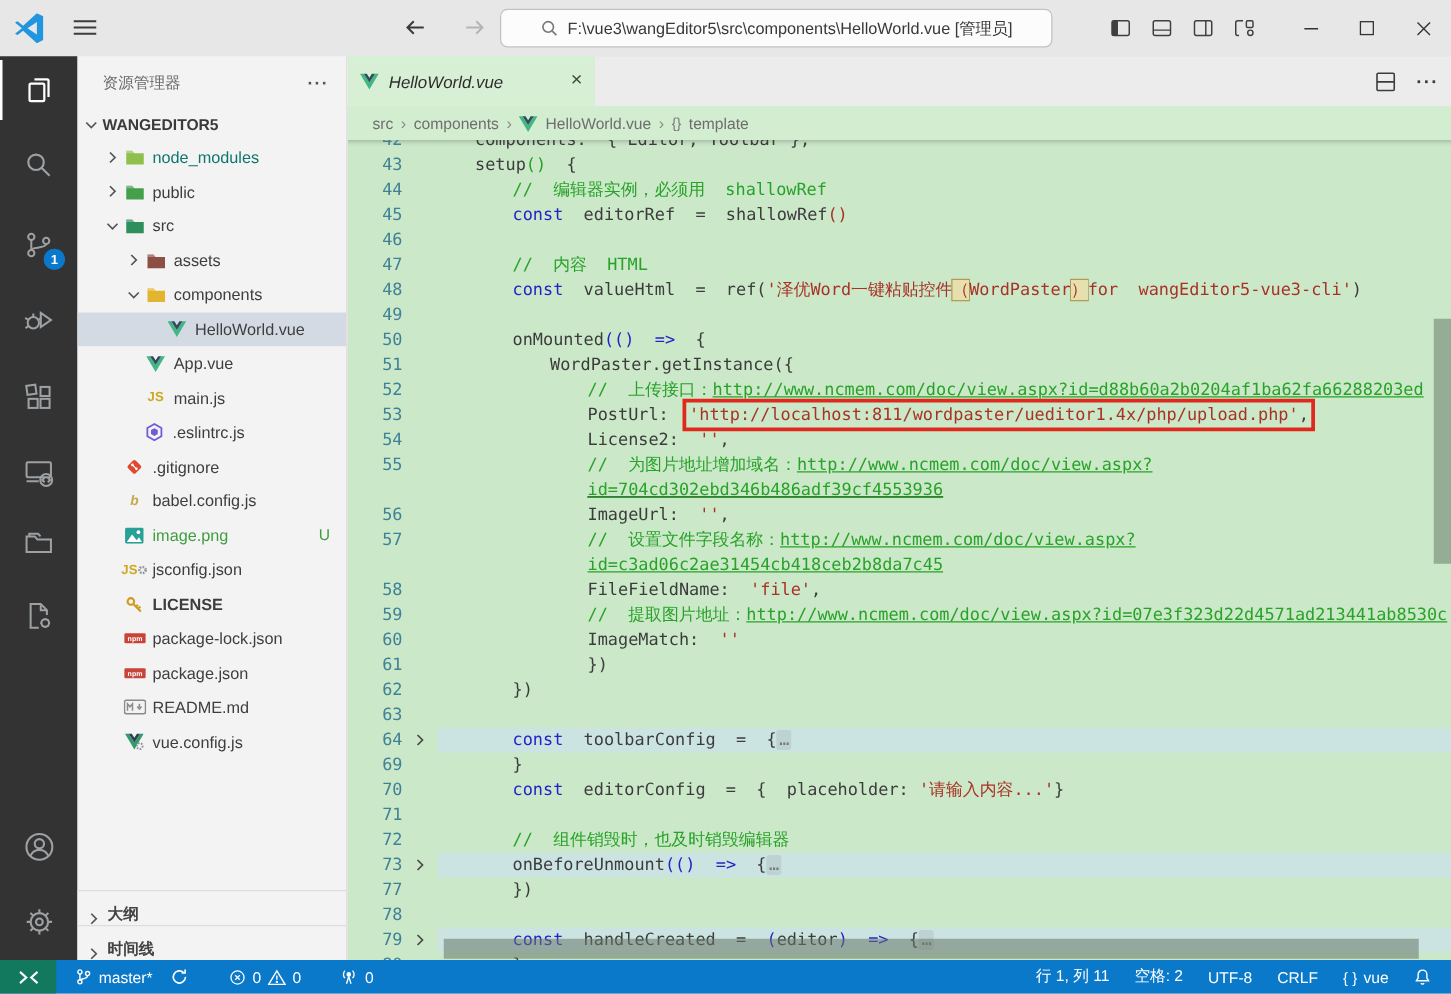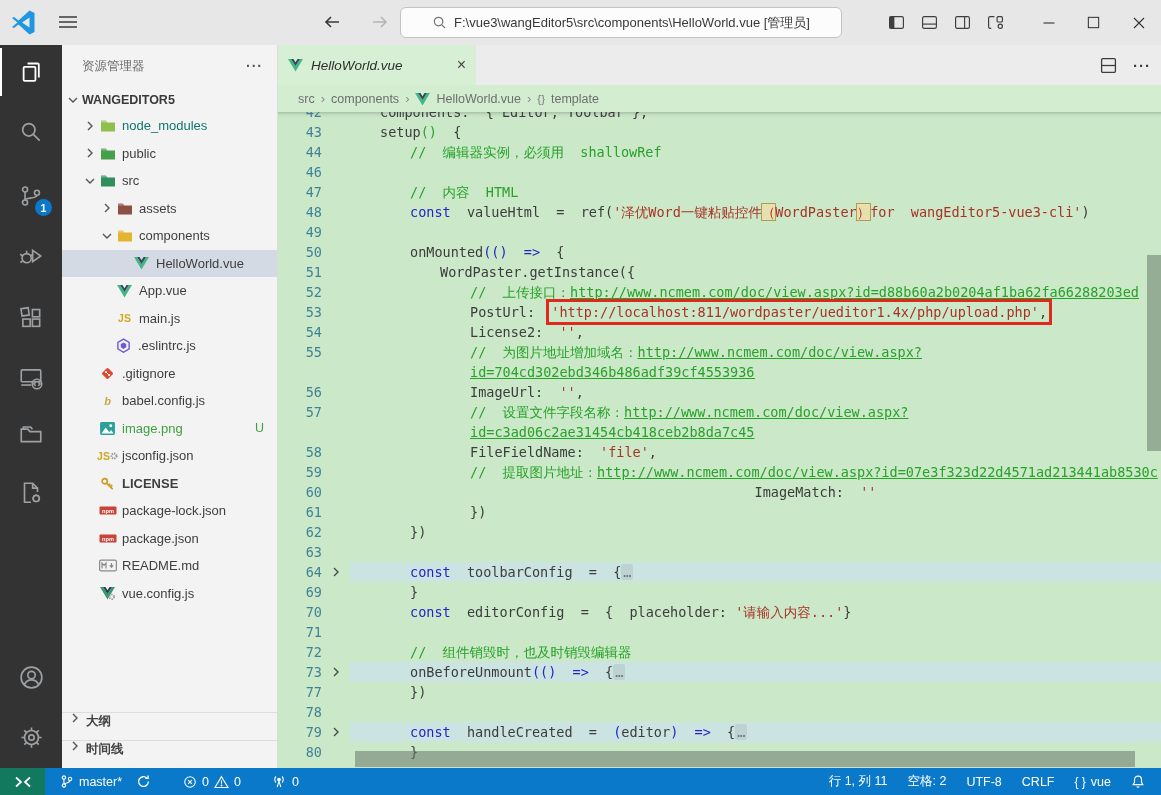--- a/index.html
+++ b/index.html
@@ -33,21 +33,21 @@
   .project-row{height:25px;display:flex;align-items:center;gap:4px;padding-left:6px;font-weight:bold;font-size:12.5px;color:#3a3a3a;cursor:pointer}
   .trow{height:27.5px;display:flex;align-items:center;font-size:13px;cursor:pointer;position:relative;white-space:nowrap}
   .trow.sel{background:#d3dae4}
   .tchev{width:16px;display:flex;justify-content:center;color:#555;flex:0 0 16px}
   .ticon{width:19px;flex:0 0 19px;display:flex;justify-content:center;align-items:center;margin-right:5px}
   .tlabel{color:#3e3e3e}
   .tlabel.dim{color:#0f766e}
   .tlabel.green{color:#3f9e3f}
   .gitbadge{position:absolute;right:13px;color:#3f9e3f;font-size:12.5px}
   .panels{position:absolute;left:0;right:0;bottom:0;background:#f3f3f3}
-  .panel-row{height:27px;border-top:1px solid #ddd;display:flex;align-items:flex-start;gap:6px;padding-left:8px;font-size:12.5px;font-weight:bold;color:#424242;cursor:pointer}
+  .panel-row{height:27px;border-top:1px solid #ddd;display:flex;align-items:flex-end;gap:6px;padding-left:8px;font-size:12.5px;font-weight:bold;color:#424242;cursor:pointer}
   .js-ic{color:#cfa922;font-weight:bold;font-size:10.5px;font-family:"Liberation Sans",sans-serif;display:flex;align-items:center}
   .babel-ic{color:#c8a84b;font-size:11px;font-weight:bold;font-style:italic}
 
   
   .editor{flex:1;min-width:0;display:flex;flex-direction:column;background:#cbe8c9}
   .tabbar{flex:0 0 40px;height:40px;background:#ececec;display:flex;position:relative}
   .tab{width:178px;background:#d7f0d5;display:flex;align-items:center;gap:8px;padding:0 10px;cursor:pointer}
   .tab-label{font-size:13.5px;font-style:italic;color:#2e2e2e}
   .tab-close{margin-left:auto;font-style:normal;color:#444;font-size:16px;line-height:1;cursor:pointer}
   .editor-actions{position:absolute;right:10px;top:0;height:40px;display:flex;align-items:center;gap:16px;color:#3a3a3a}
@@ -516,37 +516,38 @@
         <span class="bc-item">HelloWorld.vue</span>
         <span class="bc-sep">›</span>
         <span class="bc-braces">{}</span>
         <span class="bc-item">template</span>
       </div>
       <div class="code-area">
         <div id="code-lines">
             <div class="crow" style="margin-top: -10px;"><span class="ln">42</span><span class="fold"></span><span class="ctext" style="padding-left: 30px;"><span class="tk-d">components:  { Editor, Toolbar },</span></span></div>
             <div class="crow"><span class="ln">43</span><span class="fold"></span><span class="ctext" style="padding-left: 30px;"><span class="tk-d">setup</span><span class="tk-c">()</span><span class="tk-d">  {</span></span></div>
             <div class="crow"><span class="ln">44</span><span class="fold"></span><span class="ctext" style="padding-left: 60px;"><span class="tk-c">//  编辑器实例，必须用  shallowRef</span></span></div>
+            <div class="crow"><span class="ln">45</span><span class="fold"></span><span class="ctext" style="padding-left: 60px;"><span class="tk-k">const</span><span class="tk-d">  editorRef  =  shallowRef</span><span class="tk-s">()</span></span></div>
             <div class="crow"><span class="ln">46</span><span class="fold"></span><span class="ctext" style="padding-left: 0px;"></span></div>
             <div class="crow"><span class="ln">47</span><span class="fold"></span><span class="ctext" style="padding-left: 60px;"><span class="tk-c">//  内容  HTML</span></span></div>
             <div class="crow"><span class="ln">48</span><span class="fold"></span><span class="ctext" style="padding-left: 60px;"><span class="tk-k">const</span><span class="tk-d">  valueHtml  =  ref</span><span class="tk-d">(</span><span class="tk-s">'泽优Word一键粘贴控件</span><span class="tk-sb">（</span><span class="tk-s">WordPaster</span><span class="tk-sb">）</span><span class="tk-s">for  wangEditor5-vue3-cli'</span><span class="tk-d">)</span></span></div>
             <div class="crow"><span class="ln">49</span><span class="fold"></span><span class="ctext" style="padding-left: 0px;"></span></div>
             <div class="crow"><span class="ln">50</span><span class="fold"></span><span class="ctext" style="padding-left: 60px;"><span class="tk-d">onMounted</span><span class="tk-p">(()</span><span class="tk-d">  </span><span class="tk-p">=&gt;</span><span class="tk-d">  {</span></span></div>
             <div class="crow"><span class="ln">51</span><span class="fold"></span><span class="ctext" style="padding-left: 90px;"><span class="tk-d">WordPaster.getInstance</span><span class="tk-d">({</span></span></div>
             <div class="crow"><span class="ln">52</span><span class="fold"></span><span class="ctext" style="padding-left: 120px;"><span class="tk-c">//  上传接口：</span><span class="tk-cl">http://www.ncmem.com/doc/view.aspx?id=d88b60a2b0204af1ba62fa66288203ed</span></span></div>
             <div class="crow"><span class="ln">53</span><span class="fold"></span><span class="ctext" style="padding-left: 120px;"><span class="tk-d">PostUrl:  </span><span class="redbox"><span class="tk-s">'</span><span class="tk-sl">http://localhost:811/wordpaster/ueditor1.4x/php/upload.php</span><span class="tk-s">'</span><span class="tk-d">,</span></span></span></div>
             <div class="crow"><span class="ln">54</span><span class="fold"></span><span class="ctext" style="padding-left: 120px;"><span class="tk-d">License2:  </span><span class="tk-s">''</span><span class="tk-d">,</span></span></div>
             <div class="crow"><span class="ln">55</span><span class="fold"></span><span class="ctext" style="padding-left: 120px;"><span class="tk-c">//  为图片地址增加域名：</span><span class="tk-cl">http://www.ncmem.com/doc/view.aspx?</span></span></div>
             <div class="crow"><span class="ln"></span><span class="fold"></span><span class="ctext" style="padding-left: 120px; text-decoration: underline;"><span class="tk-cl">id=704cd302ebd346b486adf39cf4553936</span></span></div>
             <div class="crow"><span class="ln">56</span><span class="fold"></span><span class="ctext" style="padding-left: 120px;"><span class="tk-d">ImageUrl:  </span><span class="tk-s">''</span><span class="tk-d">,</span></span></div>
             <div class="crow"><span class="ln">57</span><span class="fold"></span><span class="ctext" style="padding-left: 120px;"><span class="tk-c">//  设置文件字段名称：</span><span class="tk-cl">http://www.ncmem.com/doc/view.aspx?</span></span></div>
             <div class="crow"><span class="ln"></span><span class="fold"></span><span class="ctext" style="padding-left: 120px;"><span class="tk-cl">id=c3ad06c2ae31454cb418ceb2b8da7c45</span></span></div>
             <div class="crow"><span class="ln">58</span><span class="fold"></span><span class="ctext" style="padding-left: 120px;"><span class="tk-d">FileFieldName:  </span><span class="tk-s">'file'</span><span class="tk-d">,</span></span></div>
             <div class="crow"><span class="ln">59</span><span class="fold"></span><span class="ctext" style="padding-left: 120px;"><span class="tk-c">//  提取图片地址：</span><span class="tk-cl">http://www.ncmem.com/doc/view.aspx?id=07e3f323d22d4571ad213441ab8530c</span></span></div>
-            <div class="crow"><span class="ln">60</span><span class="fold"></span><span class="ctext" style="padding-left: 120px; text-align: center;"><span class="tk-d">ImageMatch:  </span><span class="tk-s">''</span></span></div>
+            <div class="crow"><span class="ln">60</span><span class="fold"></span><span class="ctext" style="padding-left: 120px;"><span class="tk-d">ImageMatch:  </span><span class="tk-s">''</span></span></div>
             <div class="crow"><span class="ln">61</span><span class="fold"></span><span class="ctext" style="padding-left: 120px;"><span class="tk-d">})</span></span></div>
             <div class="crow"><span class="ln">62</span><span class="fold"></span><span class="ctext" style="padding-left: 60px;"><span class="tk-d">})</span></span></div>
             <div class="crow"><span class="ln">63</span><span class="fold"></span><span class="ctext" style="padding-left: 0px;"></span></div>
             <div class="crow chl"><span class="ln">64</span><span class="fold"><svg width="10" height="10" viewBox="0 0 10 10" fill="none" stroke="currentColor" stroke-width="1.4">
                   <path d="M3 1l4 4-4 4"></path>
                 </svg></span><span class="ctext" style="padding-left: 60px;"><span class="tk-k">const</span><span class="tk-d">  toolbarConfig  =  {</span><span class="tk-e">…</span></span></div>
             <div class="crow"><span class="ln">69</span><span class="fold"></span><span class="ctext" style="padding-left: 60px;"><span class="tk-d">}</span></span></div>
             <div class="crow"><span class="ln">70</span><span class="fold"></span><span class="ctext" style="padding-left: 60px;"><span class="tk-k">const</span><span class="tk-d">  editorConfig  =  {  placeholder: </span><span class="tk-s">'请输入内容...'</span><span class="tk-d">}</span></span></div>
             <div class="crow"><span class="ln">71</span><span class="fold"></span><span class="ctext" style="padding-left: 0px;"></span></div>
             <div class="crow"><span class="ln">72</span><span class="fold"></span><span class="ctext" style="padding-left: 60px;"><span class="tk-c">//  组件销毁时，也及时销毁编辑器</span></span></div>

